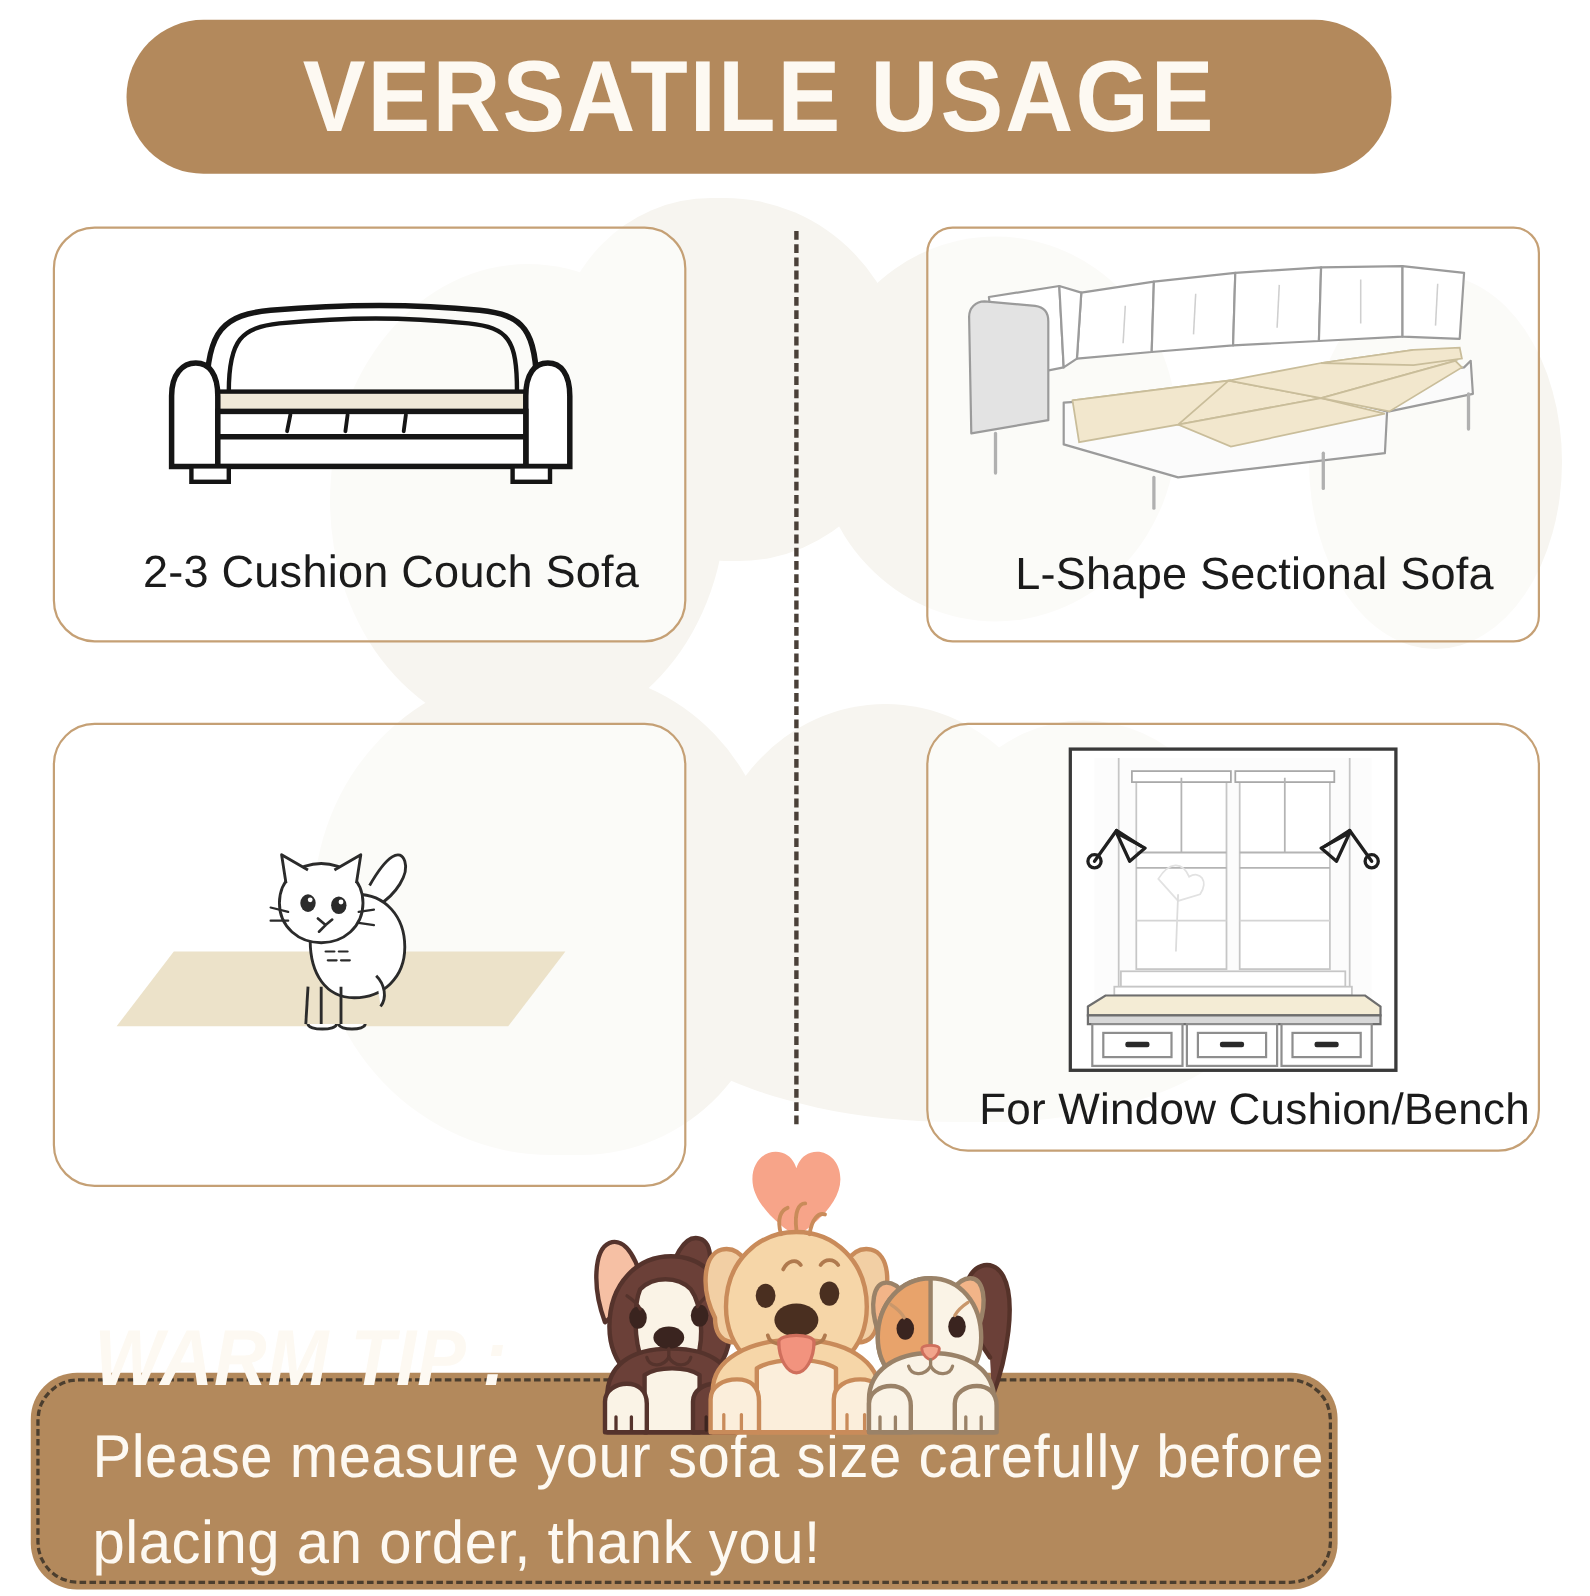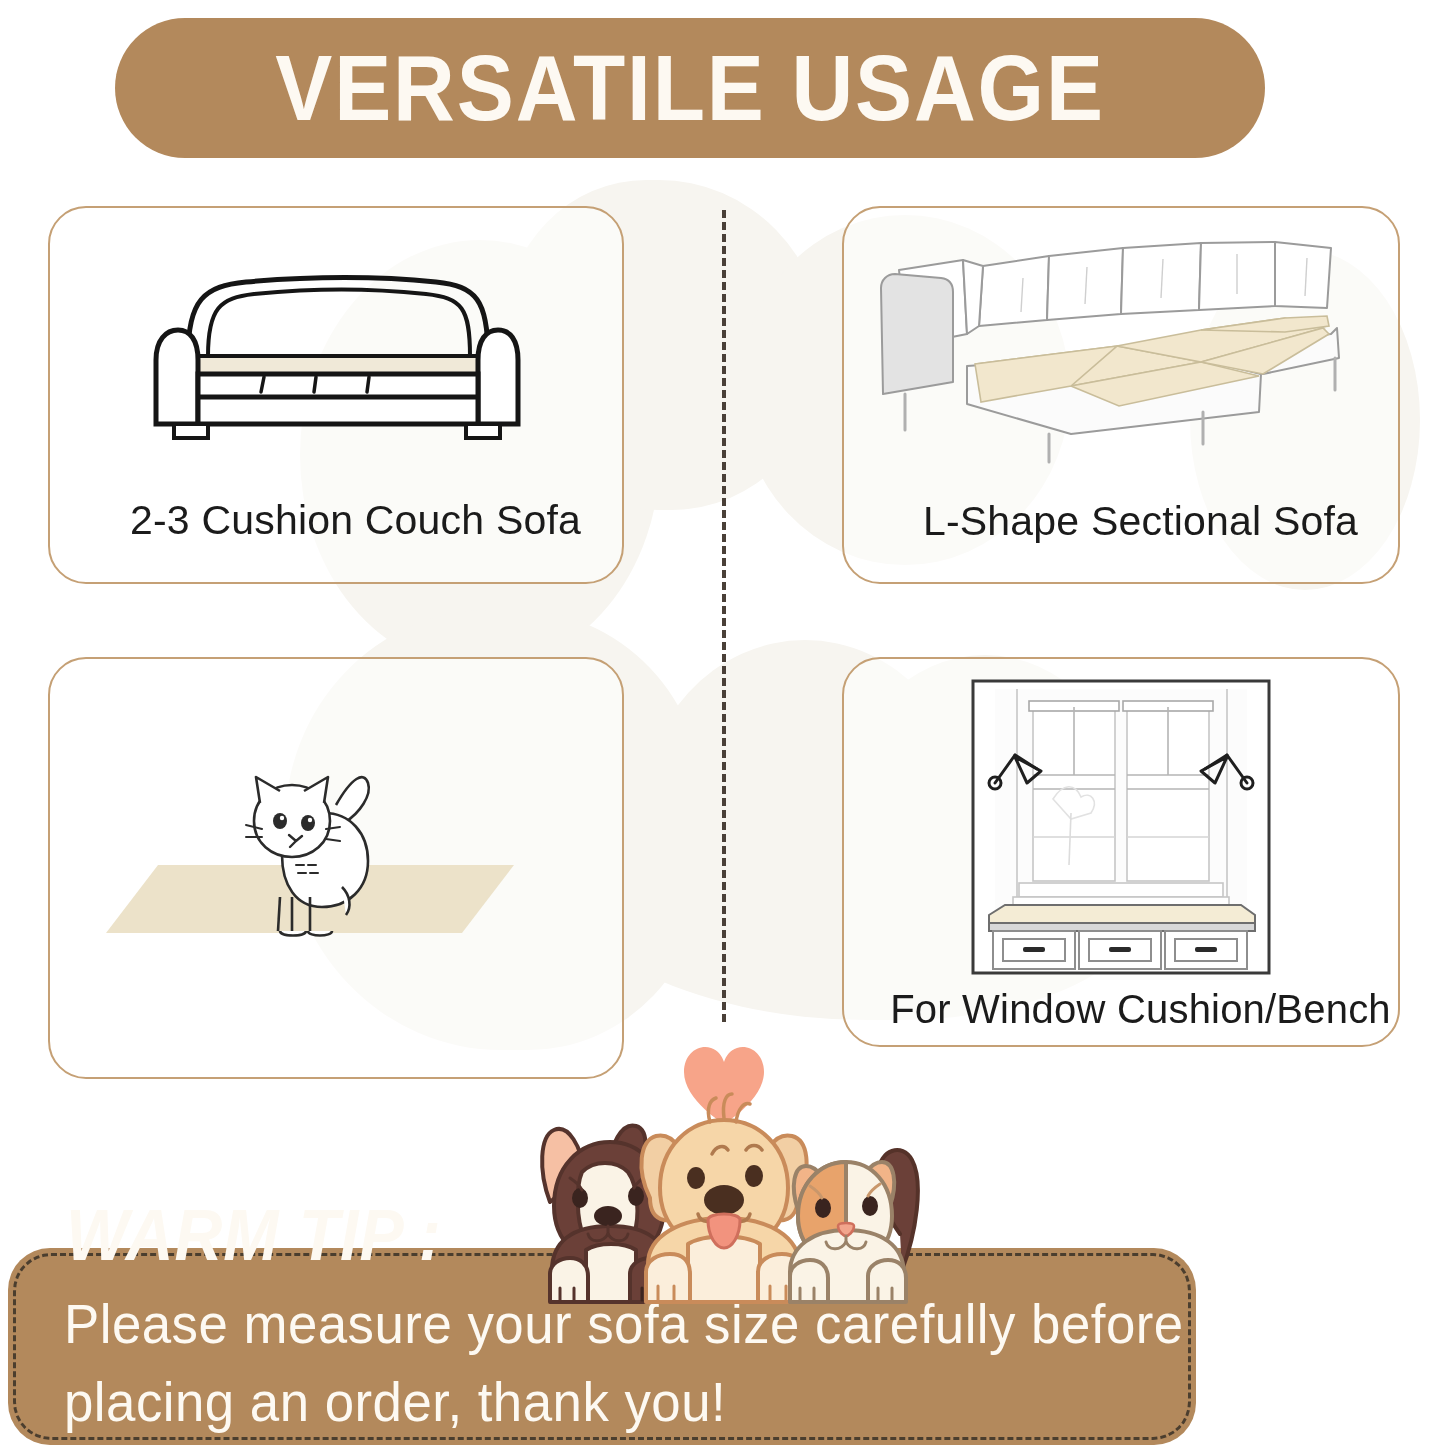--- a/index.html
+++ b/index.html
@@ -37,21 +37,21 @@
     white-space:nowrap;
   }
 
   
   .panel{
     position:absolute; z-index:2;
     border:2px solid #c5a075; border-radius:38px;
     background:rgba(255,255,255,0.55);
   }
   .panel.p1 { left:48px;  top:206px; width:576px; height:378px; }
-  .panel.p2 { left:842px; top:206px; width:558px; height:378px; }
+  .panel.p2 { left:842px; top:206px; width:558px; height:378px;border-radius:24px; }
   .panel.p3 { left:48px;  top:657px; width:576px; height:422px; }
   .panel.p4 { left:842px; top:657px; width:558px; height:390px; }
 
   .panel-art{
     position:absolute; left:0; right:0; display:flex;
     align-items:center; justify-content:center;
   }
   .panel-label{
     position:absolute; left:0; right:0; text-align:center;
     color:#1b1b1b; font-size:41px; font-weight:400; letter-spacing:0.2px;
@@ -72,21 +72,21 @@
   .divider{
     position:absolute; left:722px; top:210px; width:0; height:812px;
     border-left:4px dashed #4a4038; z-index:2;
   }
 
   
   .pets{ position:absolute; left:498px; top:1020px; width:452px; height:290px; z-index:6; }
 
   
   .warm-tip{
-    position:absolute; left:8px; top:1248px; width:1188px; height:197px;
+    position:absolute; left:28px; top:1248px; width:1188px; height:197px;
     background:var(--tan,#b3895c); border-radius:42px; z-index:4;
   }
   .warm-tip::after{
     content:""; position:absolute; inset:5px;
     border:3px dashed #3a3127; border-radius:38px; opacity:.85;
     pointer-events:none;
   }
   .tip-head{
     position:absolute; left:58px; top:-54px;
     color:#fdf9f2; font-size:72px; font-weight:700; font-style:italic;

